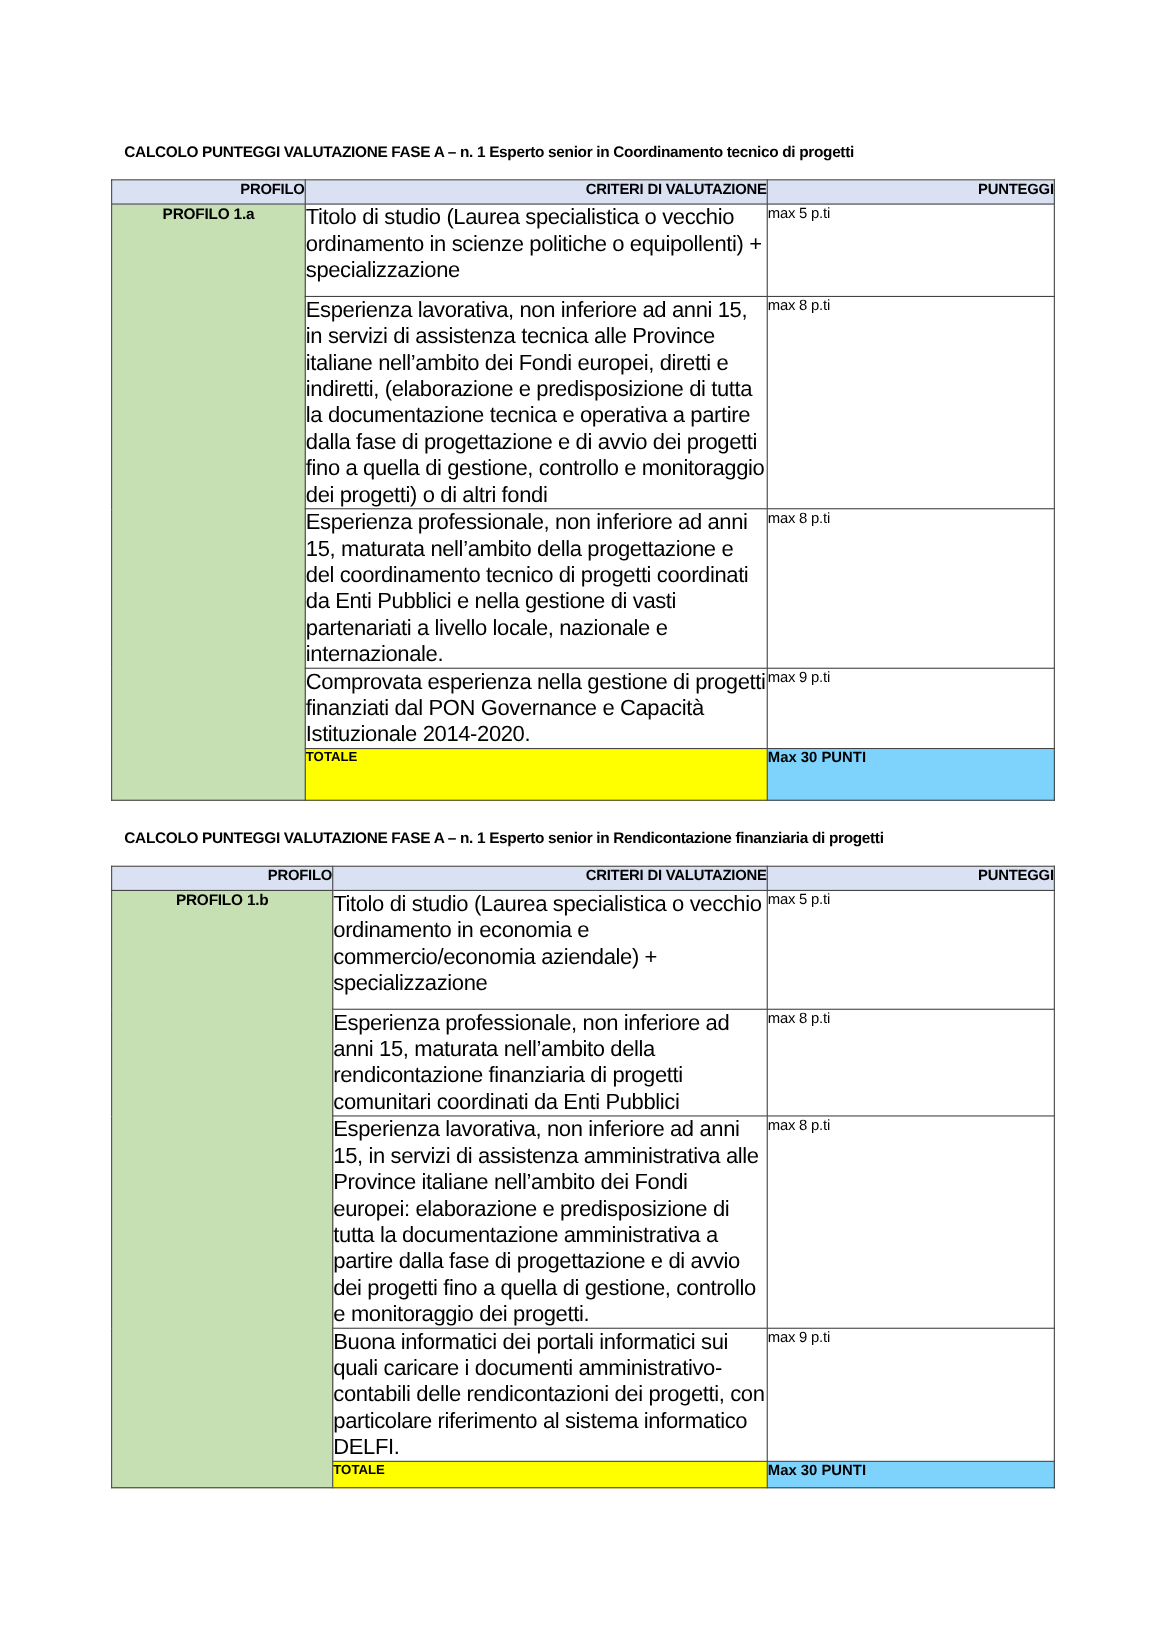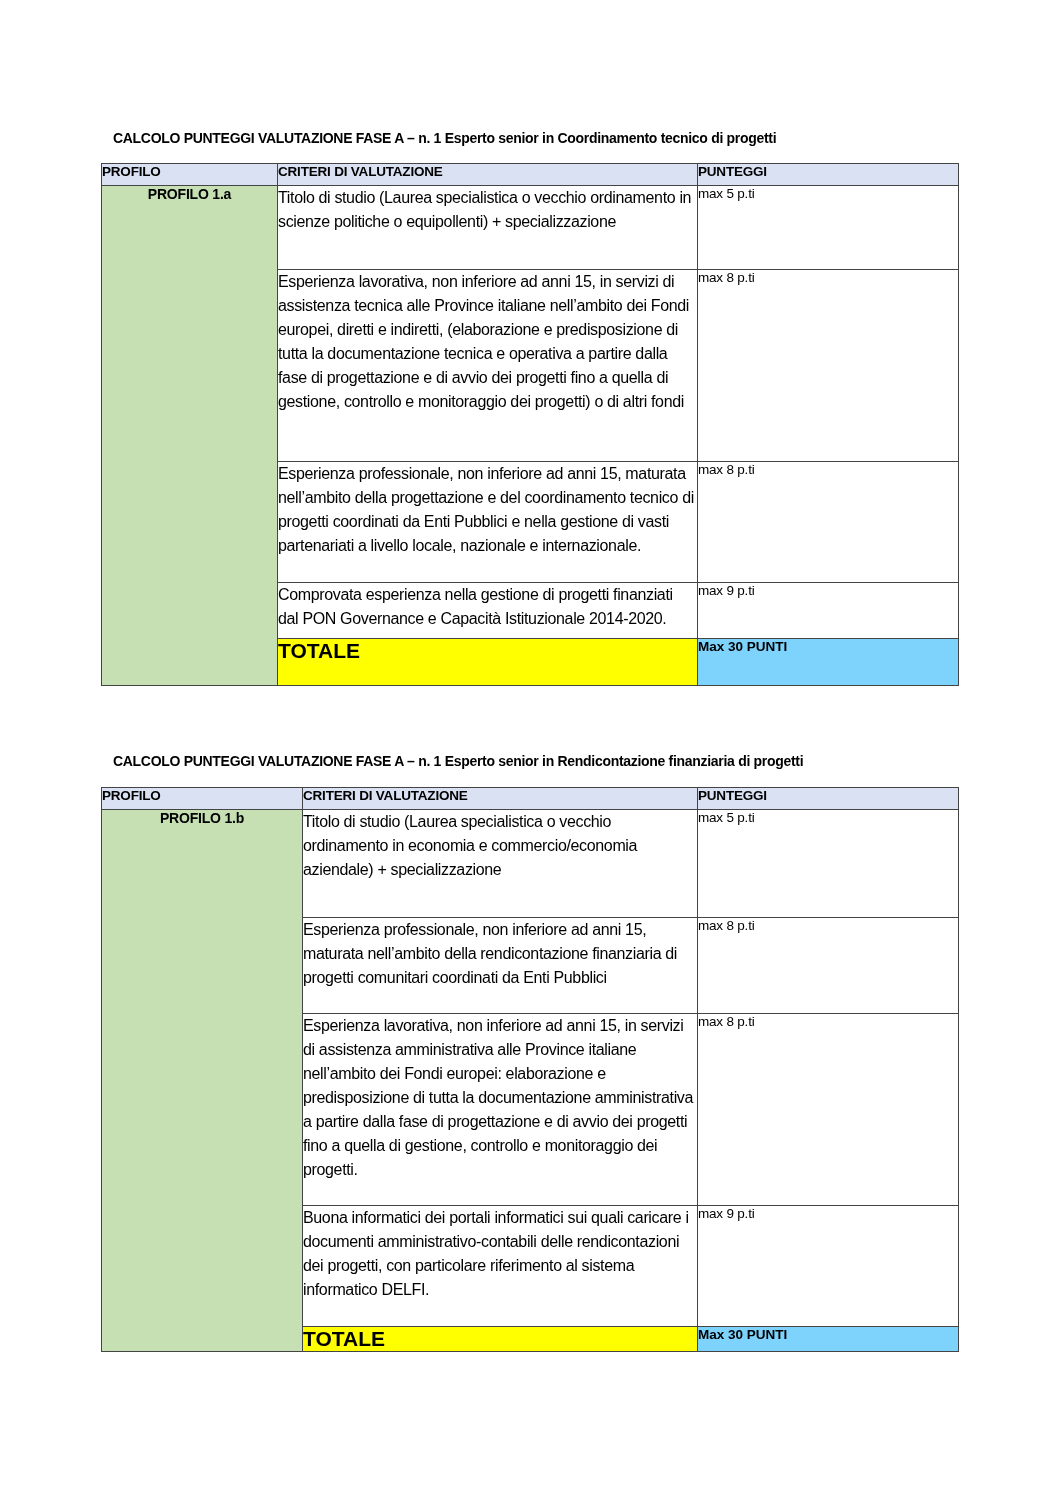--- a/index.html
+++ b/index.html
@@ -2,27 +2,27 @@
 <html><head>
   <meta charset="utf-8">
   <style>
     html, body { margin:0; padding:0; background:#ffffff; }
     body { width:1058px; height:1497px; position:relative; overflow:hidden;
            font-family:"Liberation Sans", sans-serif; color:#000; }
     .title { position:absolute; left:101px; font-weight:bold; font-size:14px;
              letter-spacing:-0.3px; white-space:nowrap;margin-left:12px; }
     table.grid { position:absolute; left:101px; border-collapse:collapse; table-layout:fixed; width:857px; }
     table.grid td, table.grid th { border:1px solid #444; padding:0; vertical-align:top; }
-    th.hdr { background:#d9e1f2; font-weight:bold; font-size:13.5px; height:21px; text-align:left;
+    th.hdr { background:#d9e1f2; font-weight:bold; font-size:13.5px; height:21px; text-align:right;
              vertical-align:middle; letter-spacing:-0.2px; }
     td.profile { background:#c6e0b4; font-weight:bold; font-size:14px; text-align:center;
                  vertical-align:middle; letter-spacing:-0.2px; }
-    td.crit { font-size:16px; line-height:24px; padding:2px 8px 0 9px; letter-spacing:-0.35px; }
+    td.crit { font-size:20px; line-height:24px; padding:2px 8px 0 9px; letter-spacing:-0.35px; }
     td.score { font-size:13.5px; padding:6px 10px 0 10px; letter-spacing:-0.2px;margin-top:46px; }
-    td.total-label { background:#ffff00; font-weight:bold; font-size:21px; padding:3px 9px 0 9px; }
+    td.total-label { background:#ffff00; font-weight:bold; font-size:12px; padding:3px 9px 0 9px; }
     td.total-value { background:#7dd3fc; font-weight:bold; font-size:13.5px; padding:5px 10px 0 10px; }
   </style>
 </head>
 <body>
 
 <div class="title" style="top:130px;">CALCOLO PUNTEGGI VALUTAZIONE FASE A – n. 1 Esperto senior in Coordinamento tecnico di progetti</div>
 <table class="grid" style="top:163px;">
   <colgroup>
       <col style="width:176px">
       <col style="width:420px">

